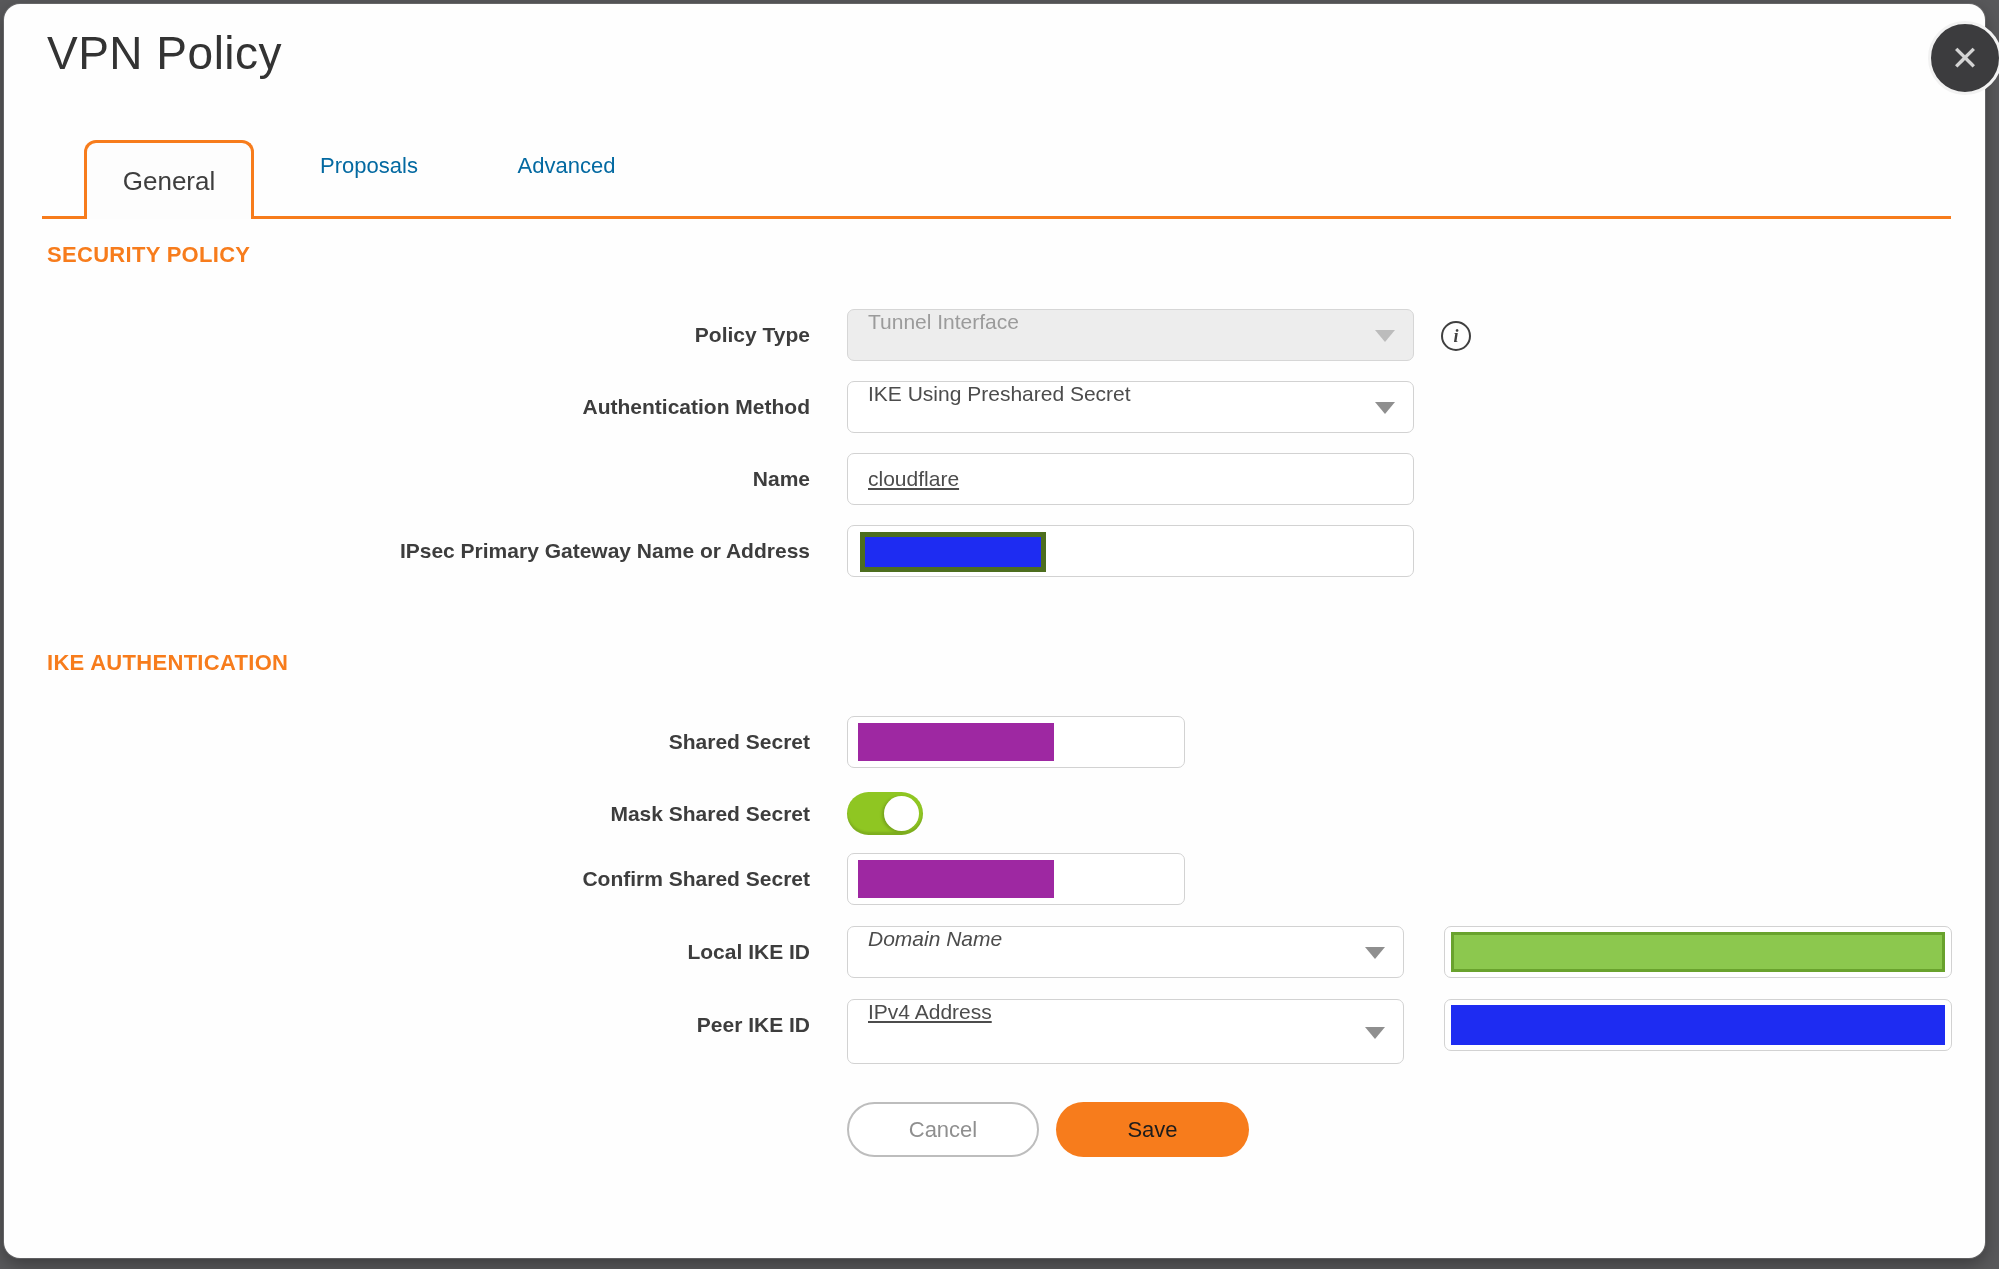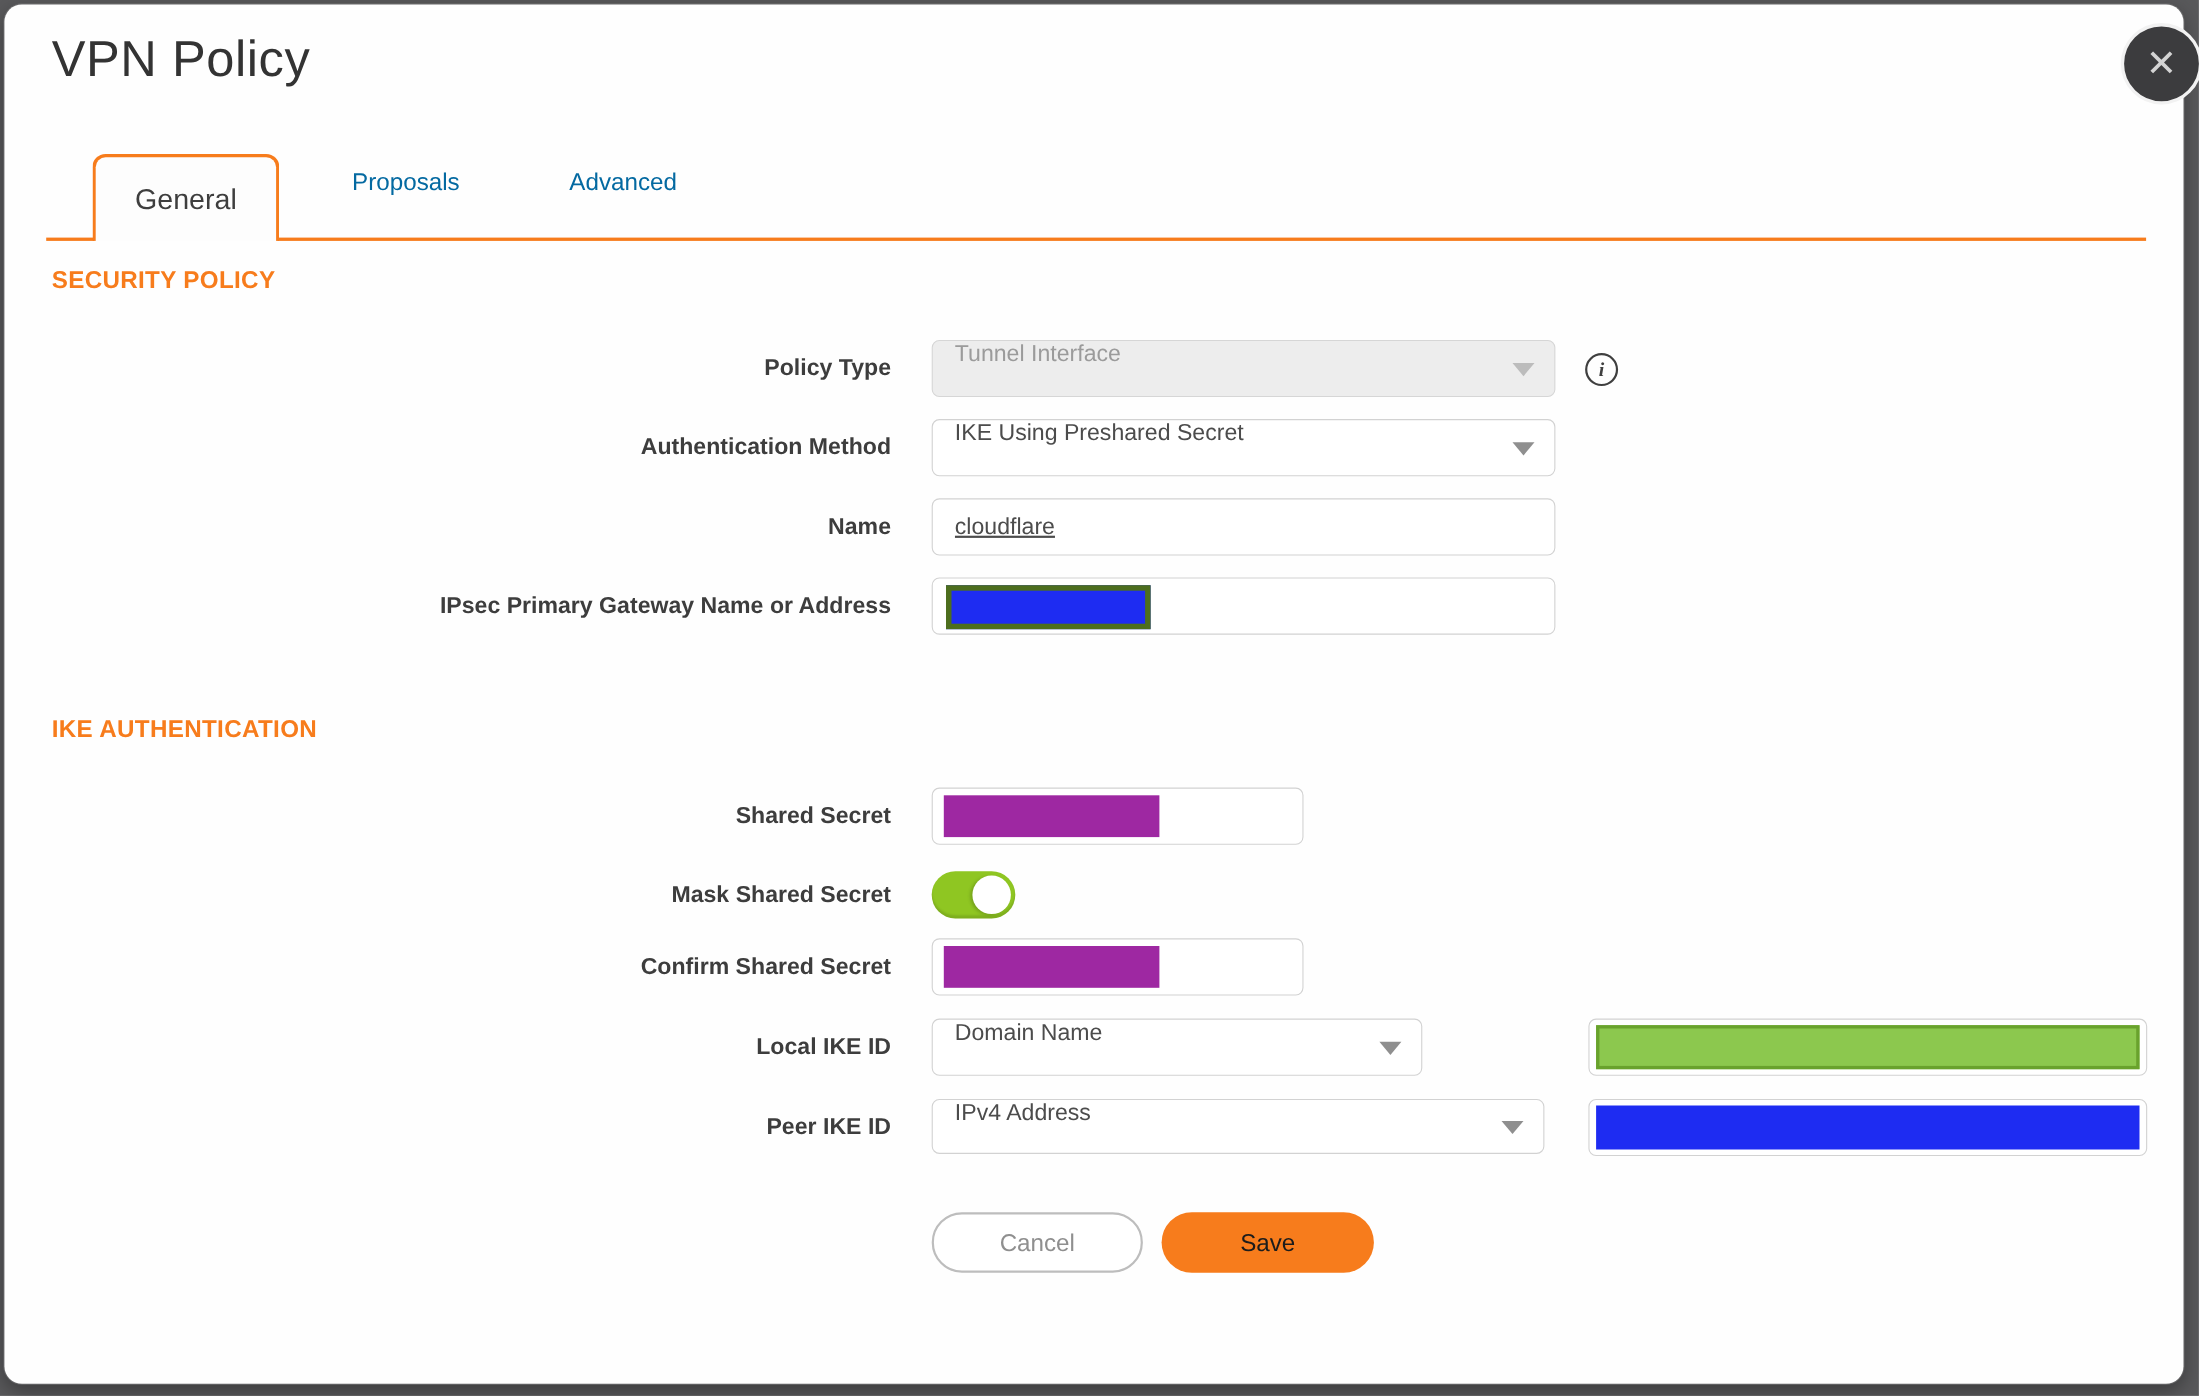--- a/index.html
+++ b/index.html
@@ -140,29 +140,29 @@
   <div class="flabel" style="top:788px;line-height:43px;">Mask Shared Secret</div>
   <div class="toggle">
     <div class="knob"></div>
   </div>
 
   <div class="flabel" style="top:849px;line-height:52px;">Confirm Shared Secret</div>
   <div class="control" style="left:843px;top:849px;width:338px;height:52px;"></div>
   <div class="redact purple-2"></div>
 
   <div class="flabel" style="top:922px;line-height:52px;">Local IKE ID</div>
-  <div class="control select" style="left:843px;top:922px;width:446px;height:52px;">
+  <div class="control select" style="left:843px;top:922px;width:557px;height:52px;font-style:italic;">
     <span>Domain Name</span>
     <span class="caret"></span>
   </div>
   <div class="control" style="left:1440px;top:922px;width:508px;height:52px;"></div>
   <div class="redact green-ike"></div>
 
   <div class="flabel" style="top:995px;line-height:52px;">Peer IKE ID</div>
-  <div class="control select" style="left:843px;top:995px;width:557px;height:50px;">
+  <div class="control select" style="left:843px;top:995px;width:557px;height:65px;text-decoration:underline;">
     <span>IPv4 Address</span>
     <span class="caret"></span>
   </div>
   <div class="control" style="left:1440px;top:995px;width:508px;height:52px;"></div>
   <div class="redact blue-ike"></div>
 
   <div class="btn btn-cancel">Cancel</div>
   <div class="btn btn-save">Save</div>
 
 </div>

